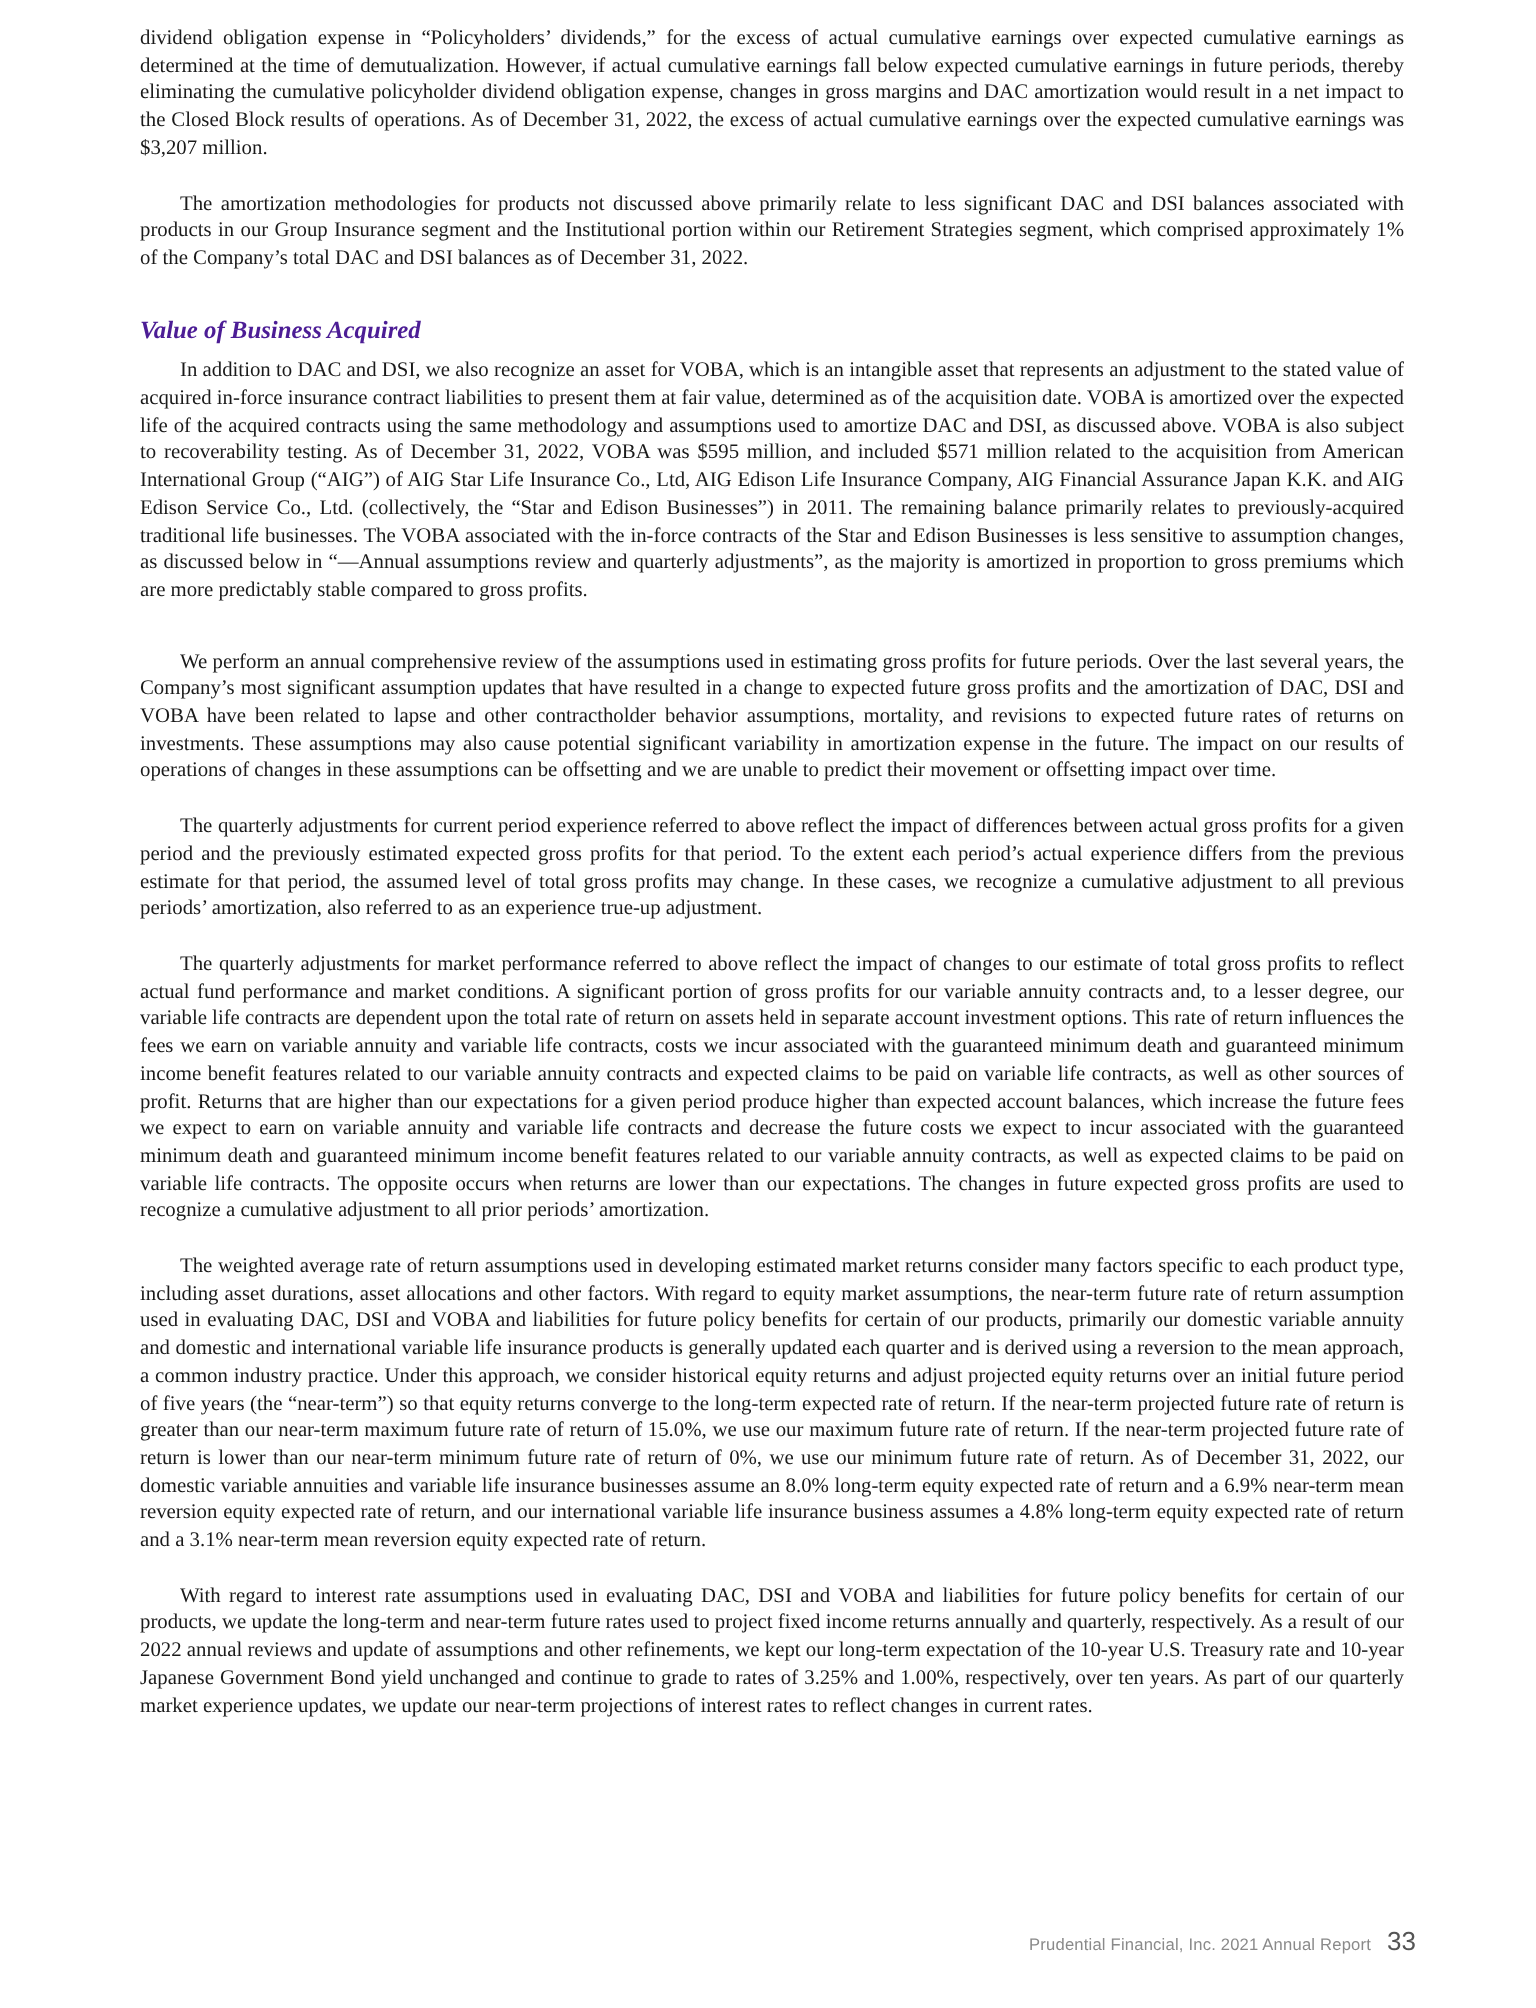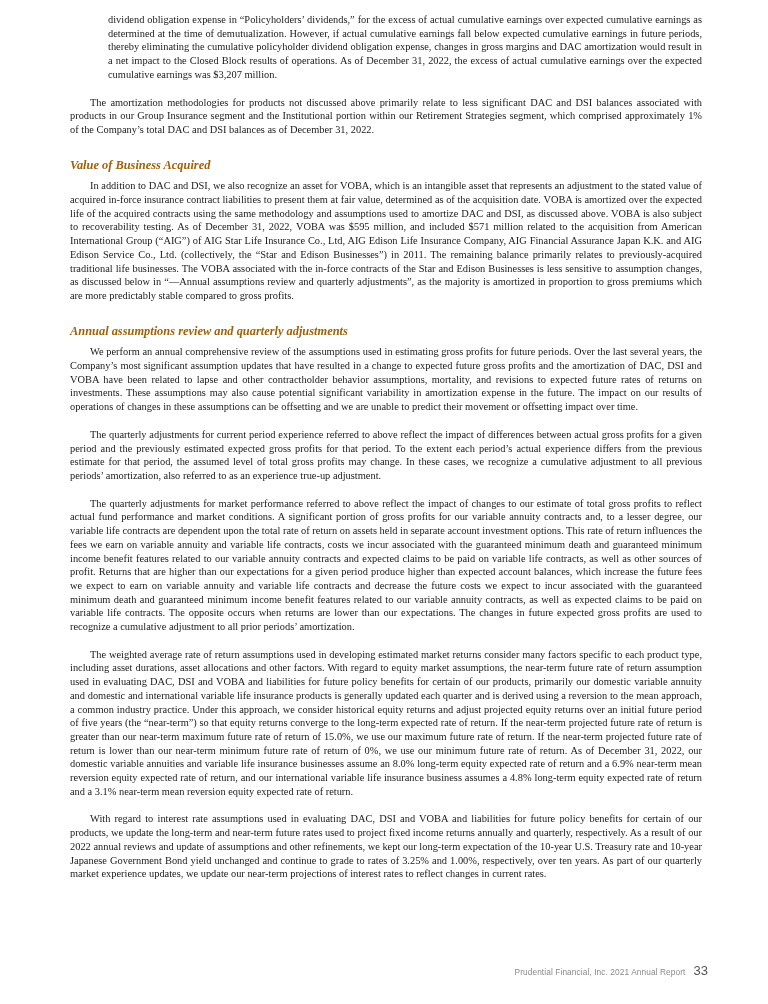--- a/index.html
+++ b/index.html
@@ -3,25 +3,25 @@
 <meta charset="utf-8">
 <style>
   html, body { margin: 0; padding: 0; background: #ffffff; }
   body { width: 768px; height: 1004px; position: relative; overflow: hidden; }
   .page {
     position: absolute; left: 70px; top: 13px; width: 632px;
     font-family: "Liberation Serif", serif; font-size: 10.4px; line-height: 13.7px;
     color: #1a1a1a;
   }
   .para { margin: 0; text-align: justify; text-indent: 20px; }
-  .para.noindent { text-indent: 0; margin-left: 38px; }
+  .para.noindent { text-indent: 0; }
   .gap { height: 14px; }
   .heading {
     font-family: "Liberation Serif", serif; font-style: italic; font-weight: bold;
-    font-size: 12.4px; margin: 0 0 7px 0; color: #a16207;
+    font-size: 12.4px; margin: 0 0 7px 0; color: #4c1d95;
   }
   .footer {
     position: absolute; right: 60px; top: 963px;
     display: flex; align-items: baseline; gap: 8px;
   }
   .footer-text { font-family: "Liberation Sans", sans-serif; font-size: 8.3px; color: #8a8a8a; letter-spacing: 0.1px; }
   .footer-num { font-family: "Liberation Sans", sans-serif; font-size: 13px; color: #555555; }
 </style>
 </head>
 <body>
@@ -29,21 +29,20 @@
 <div class="page">
   <p class="para noindent">dividend obligation expense in “Policyholders’ dividends,” for the excess of actual cumulative earnings over expected cumulative earnings as determined at the time of demutualization. However, if actual cumulative earnings fall below expected cumulative earnings in future periods, thereby eliminating the cumulative policyholder dividend obligation expense, changes in gross margins and DAC amortization would result in a net impact to the Closed Block results of operations. As of December 31, 2022, the excess of actual cumulative earnings over the expected cumulative earnings was $3,207 million.</p>
   <div class="gap"></div>
   <p class="para">The amortization methodologies for products not discussed above primarily relate to less significant DAC and DSI balances associated with products in our Group Insurance segment and the Institutional portion within our Retirement Strategies segment, which comprised approximately 1% of the Company’s total DAC and DSI balances as of December 31, 2022.</p>
   <div class="gap" style="height:22px"></div>
 
   <h3 class="heading">Value of Business Acquired</h3>
   <p class="para">In addition to DAC and DSI, we also recognize an asset for VOBA, which is an intangible asset that represents an adjustment to the stated value of acquired in-force insurance contract liabilities to present them at fair value, determined as of the acquisition date. VOBA is amortized over the expected life of the acquired contracts using the same methodology and assumptions used to amortize DAC and DSI, as discussed above. VOBA is also subject to recoverability testing. As of December 31, 2022, VOBA was $595 million, and included $571 million related to the acquisition from American International Group (“AIG”) of AIG Star Life Insurance Co., Ltd, AIG Edison Life Insurance Company, AIG Financial Assurance Japan K.K. and AIG Edison Service Co., Ltd. (collectively, the “Star and Edison Businesses”) in 2011. The remaining balance primarily relates to previously-acquired traditional life businesses. The VOBA associated with the in-force contracts of the Star and Edison Businesses is less sensitive to assumption changes, as discussed below in “—Annual assumptions review and quarterly adjustments”, as the majority is amortized in proportion to gross premiums which are more predictably stable compared to gross profits.</p>
   <div class="gap" style="height:22px"></div>
 
-  <h3 class="heading">Annual assumptions review and quarterly adjustments</h3>
   <p class="para">We perform an annual comprehensive review of the assumptions used in estimating gross profits for future periods. Over the last several years, the Company’s most significant assumption updates that have resulted in a change to expected future gross profits and the amortization of DAC, DSI and VOBA have been related to lapse and other contractholder behavior assumptions, mortality, and revisions to expected future rates of returns on investments. These assumptions may also cause potential significant variability in amortization expense in the future. The impact on our results of operations of changes in these assumptions can be offsetting and we are unable to predict their movement or offsetting impact over time.</p>
   <div class="gap"></div>
   <p class="para">The quarterly adjustments for current period experience referred to above reflect the impact of differences between actual gross profits for a given period and the previously estimated expected gross profits for that period. To the extent each period’s actual experience differs from the previous estimate for that period, the assumed level of total gross profits may change. In these cases, we recognize a cumulative adjustment to all previous periods’ amortization, also referred to as an experience true-up adjustment.</p>
   <div class="gap"></div>
   <p class="para">The quarterly adjustments for market performance referred to above reflect the impact of changes to our estimate of total gross profits to reflect actual fund performance and market conditions. A significant portion of gross profits for our variable annuity contracts and, to a lesser degree, our variable life contracts are dependent upon the total rate of return on assets held in separate account investment options. This rate of return influences the fees we earn on variable annuity and variable life contracts, costs we incur associated with the guaranteed minimum death and guaranteed minimum income benefit features related to our variable annuity contracts and expected claims to be paid on variable life contracts, as well as other sources of profit. Returns that are higher than our expectations for a given period produce higher than expected account balances, which increase the future fees we expect to earn on variable annuity and variable life contracts and decrease the future costs we expect to incur associated with the guaranteed minimum death and guaranteed minimum income benefit features related to our variable annuity contracts, as well as expected claims to be paid on variable life contracts. The opposite occurs when returns are lower than our expectations. The changes in future expected gross profits are used to recognize a cumulative adjustment to all prior periods’ amortization.</p>
   <div class="gap"></div>
   <p class="para">The weighted average rate of return assumptions used in developing estimated market returns consider many factors specific to each product type, including asset durations, asset allocations and other factors. With regard to equity market assumptions, the near-term future rate of return assumption used in evaluating DAC, DSI and VOBA and liabilities for future policy benefits for certain of our products, primarily our domestic variable annuity and domestic and international variable life insurance products is generally updated each quarter and is derived using a reversion to the mean approach, a common industry practice. Under this approach, we consider historical equity returns and adjust projected equity returns over an initial future period of five years (the “near-term”) so that equity returns converge to the long-term expected rate of return. If the near-term projected future rate of return is greater than our near-term maximum future rate of return of 15.0%, we use our maximum future rate of return. If the near-term projected future rate of return is lower than our near-term minimum future rate of return of 0%, we use our minimum future rate of return. As of December 31, 2022, our domestic variable annuities and variable life insurance businesses assume an 8.0% long-term equity expected rate of return and a 6.9% near-term mean reversion equity expected rate of return, and our international variable life insurance business assumes a 4.8% long-term equity expected rate of return and a 3.1% near-term mean reversion equity expected rate of return.</p>
   <div class="gap"></div>
   <p class="para">With regard to interest rate assumptions used in evaluating DAC, DSI and VOBA and liabilities for future policy benefits for certain of our products, we update the long-term and near-term future rates used to project fixed income returns annually and quarterly, respectively. As a result of our 2022 annual reviews and update of assumptions and other refinements, we kept our long-term expectation of the 10-year U.S. Treasury rate and 10-year Japanese Government Bond yield unchanged and continue to grade to rates of 3.25% and 1.00%, respectively, over ten years. As part of our quarterly market experience updates, we update our near-term projections of interest rates to reflect changes in current rates.</p>
 </div>

